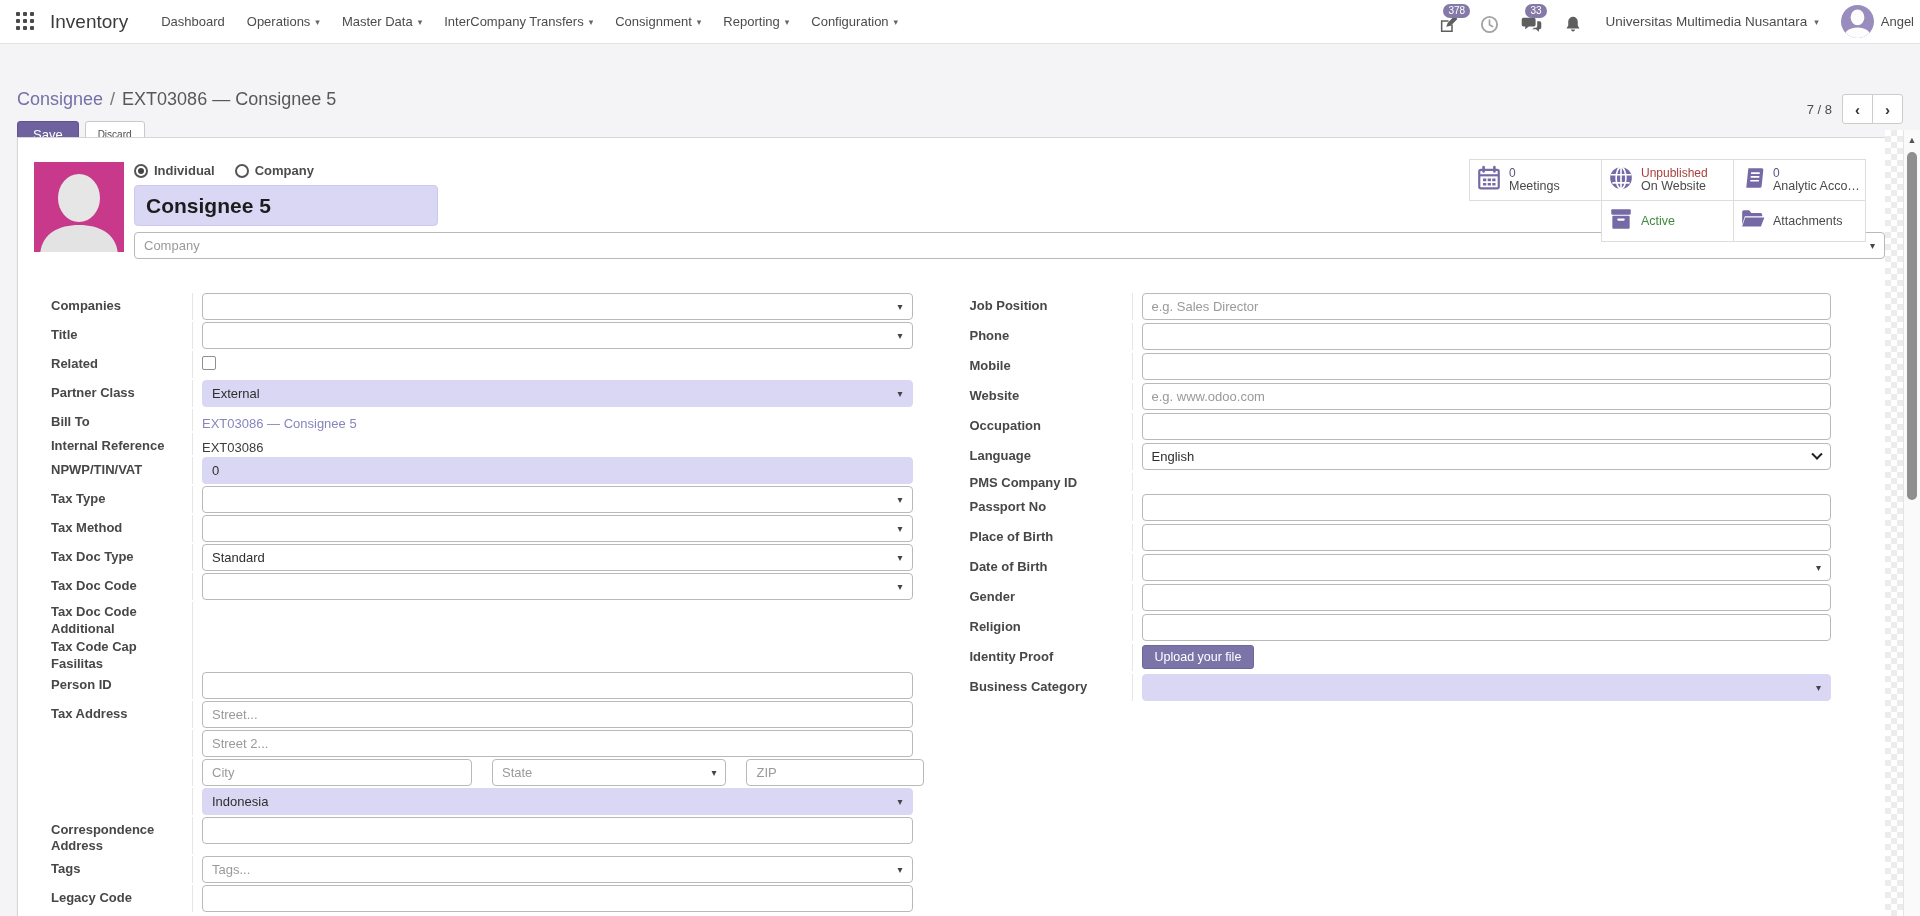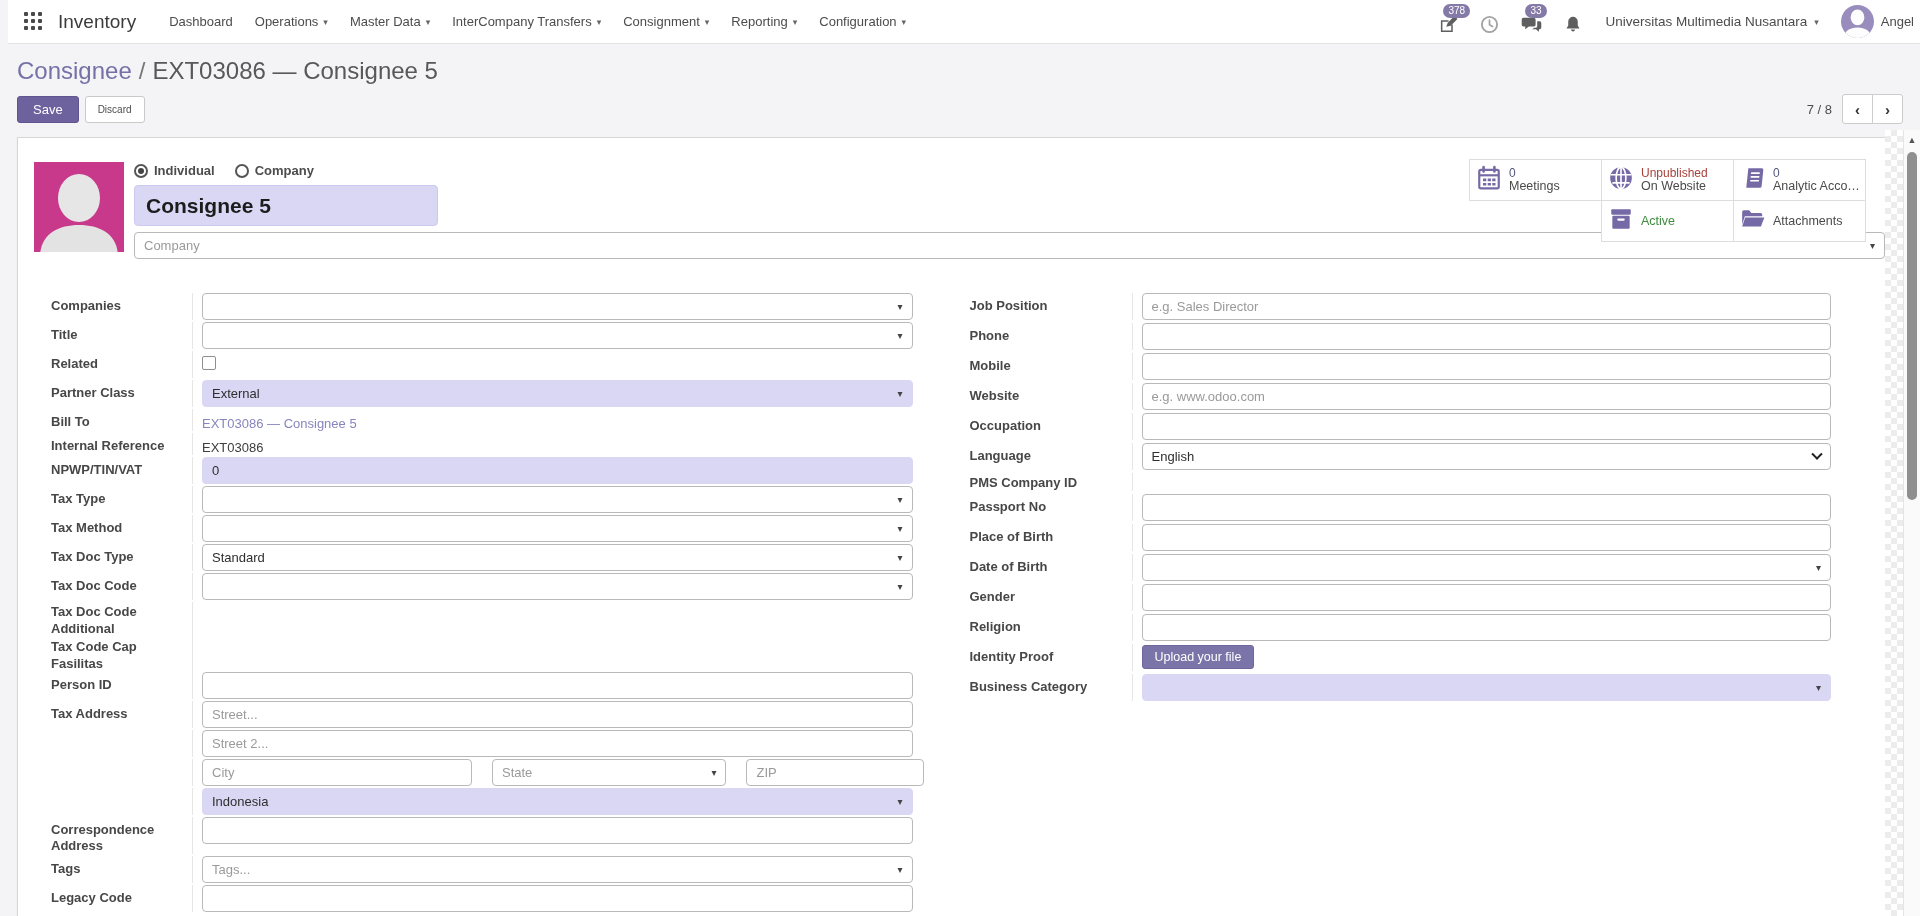--- a/index.html
+++ b/index.html
@@ -1,20 +1,20 @@
 <!DOCTYPE html>
 <html><head>
 <meta charset="utf-8">
 <style>
   * { box-sizing: border-box; margin: 0; padding: 0; }
   html,body { width:1920px; height:916px; overflow:hidden; }
   body { font-family:"Liberation Sans", sans-serif; background:#f4f3f6; position:relative; color:#4c4c4c; }
 
   
-  .navbar { position:absolute; top:0; left:8px; right:0; height:44px; background:#fff;
+  .navbar { position:absolute; top:0; left:0; right:0; height:44px; background:#fff;
             border-bottom:1px solid #e3e3e3; display:flex; align-items:center; justify-content:space-between; z-index:5;}
   .nav-left { display:flex; align-items:center; height:100%; }
   .grid-icon { width:20px; height:20px; margin:0 14px 0 16px; display:grid;
                grid-template-columns:repeat(3,4px); grid-template-rows:repeat(3,4px); gap:3px; cursor:pointer;}
   .grid-icon i { background:#4a4a4a; border-radius:1px; }
   .brand { font-size:19px; color:#3c3c3c; margin-right:22px; }
   .nav-menu { display:flex; align-items:center; height:100%; }
   .nav-item { display:flex; align-items:center; gap:5px; padding:12px 11px; height:100%; font-size:13px; color:#4c4c4c; cursor:pointer; }
   .tri { font-size:9px; color:#666; }
   .nav-right { display:flex; align-items:center; gap:4px; padding-right:4px; }
@@ -22,21 +22,21 @@
   .nav-svg svg { display:block; }
   .badge { position:absolute; top:1px; left:13px; background:#8579a8; color:#fff; font-size:10px;
            padding:1px 5px; border-radius:8px; line-height:12px; }
   .company-switch { display:flex; align-items:center; gap:7px; font-size:13.5px; color:#4c4c4c; padding:0 10px; cursor:pointer;}
   .user-menu { display:flex; align-items:center; gap:7px; padding:0 2px 0 8px; cursor:pointer; }
   .avatar-sm { width:33px; height:33px; border-radius:50%; background:#988dbd; overflow:hidden; display:block; }
   .user-name { font-size:13px; color:#4c4c4c; }
 
   
   .control-panel { position:absolute; top:44px; left:0; right:0; height:93px; padding:13px 0 0 17px; }
-  .breadcrumb { font-size:24px; margin-bottom:11px; }
+  .breadcrumb { font-size:18px; margin-bottom:11px;margin-top:32px; }
   .bc-link { color:#7471a7; cursor:pointer; }
   .bc-sep { color:#777; margin:0 7px; }
   .bc-cur { color:#585858; }
   .cp-buttons { display:flex; gap:6px; }
   .btn-save { background:#6d629e; border:1px solid #60558f; color:#fff; font-size:13px; padding:5px 15px;
               border-radius:3px; cursor:pointer; font-family:inherit;}
   .btn-discard { background:#fff; border:1px solid #c9c9c9; color:#4c4c4c; font-size:10px; padding:5px 12px;
               border-radius:3px; cursor:pointer; font-family:inherit;}
   .pager { position:absolute; right:17px; top:50px; display:flex; align-items:center; }
   .pager-count { font-size:13px; color:#4c4c4c; margin-right:10px; }

